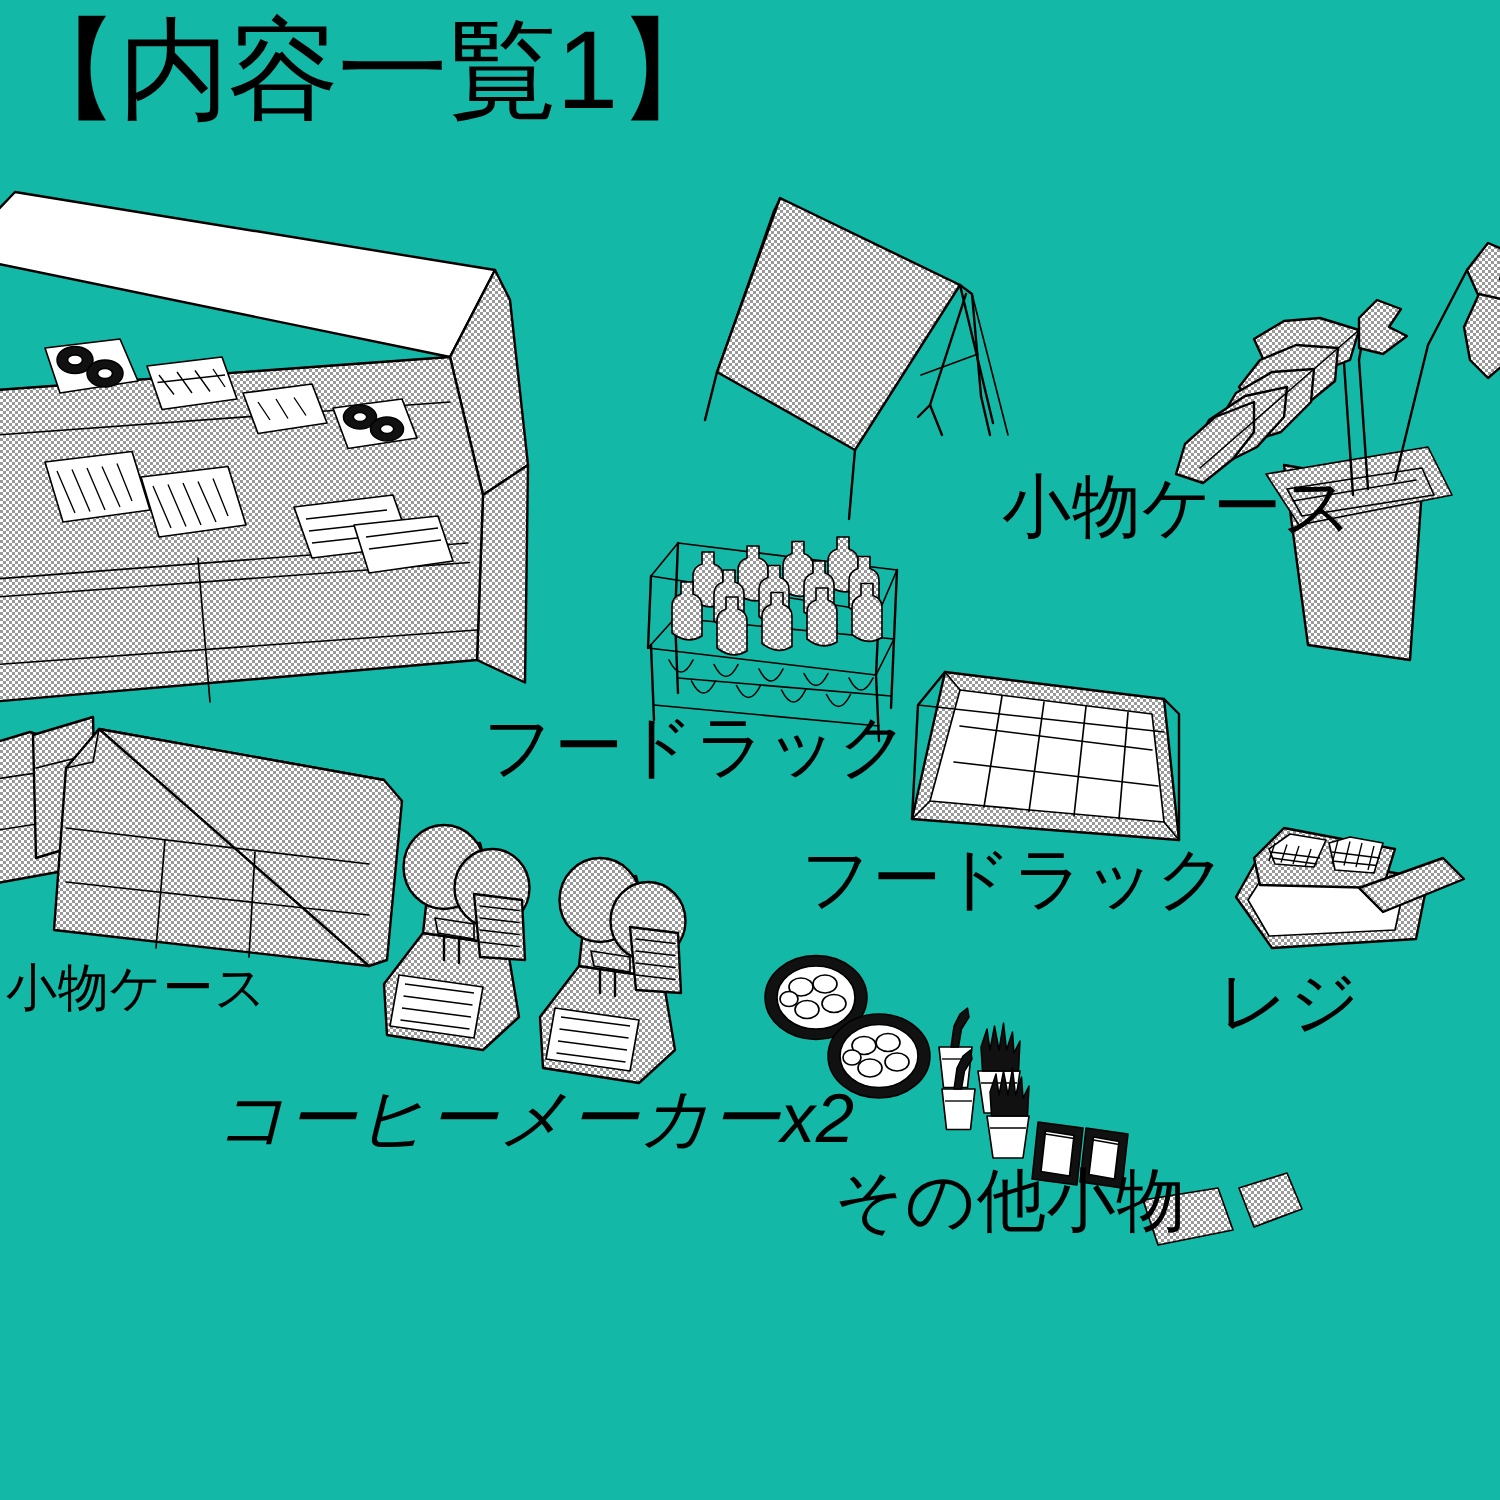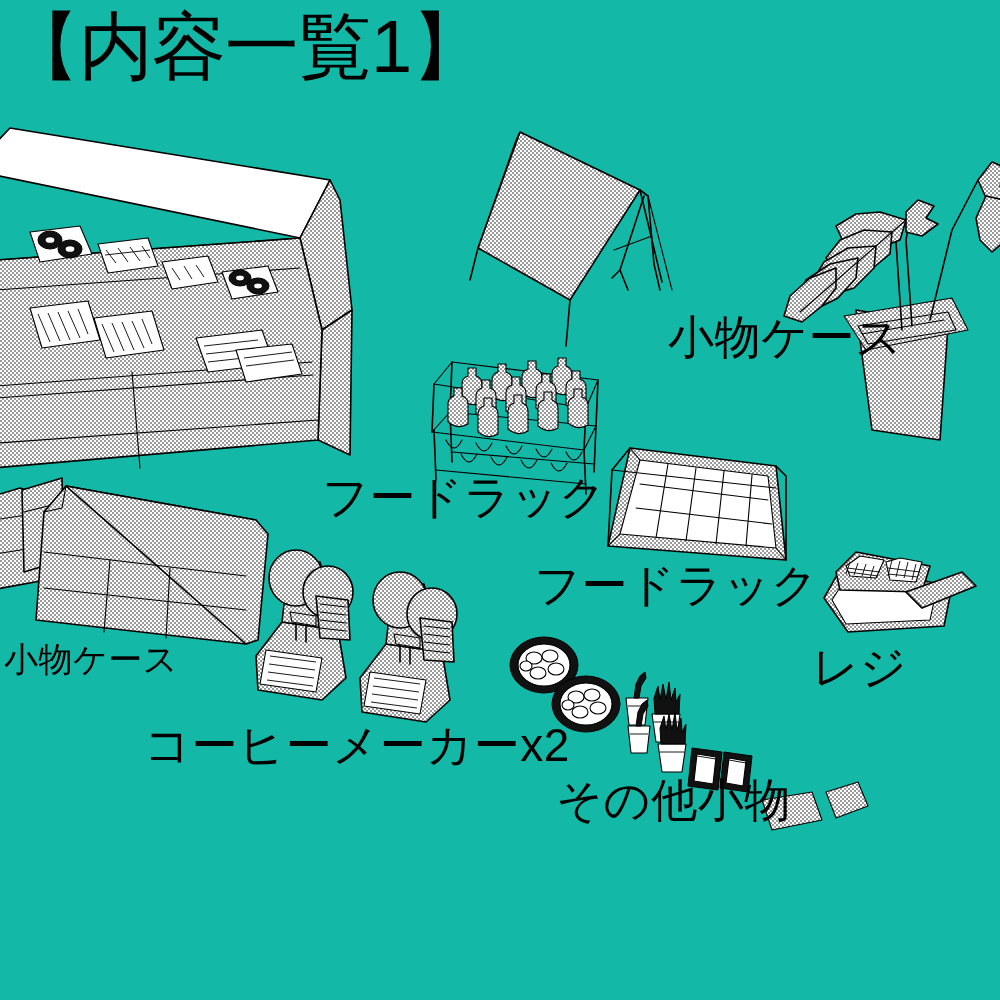--- a/index.html
+++ b/index.html
@@ -365,17 +365,17 @@
 
 
   <div class="label" style="left:322px;top:474px;font-size:46px;">フードラック</div>
 
   <div class="label" style="left:534px;top:562px;font-size:46px;">フードラック</div>
 
   <div class="label" style="left:4px;top:642px;font-size:34px;">小物ケース</div>
 
   <div class="label" style="left:812px;top:644px;font-size:46px;">レジ</div>
 
-  <div class="label" style="left:144px;top:722px;font-size:46px;">コーヒーメーカーx2</div>
+  <div class="label" style="left:144px;top:722px;font-size:46px;font-style:italic;">コーヒーメーカーx2</div>
 
   <div class="label" style="left:556px;top:777px;font-size:46px;">その他小物</div>
 
 </div>
 
 </body></html>

